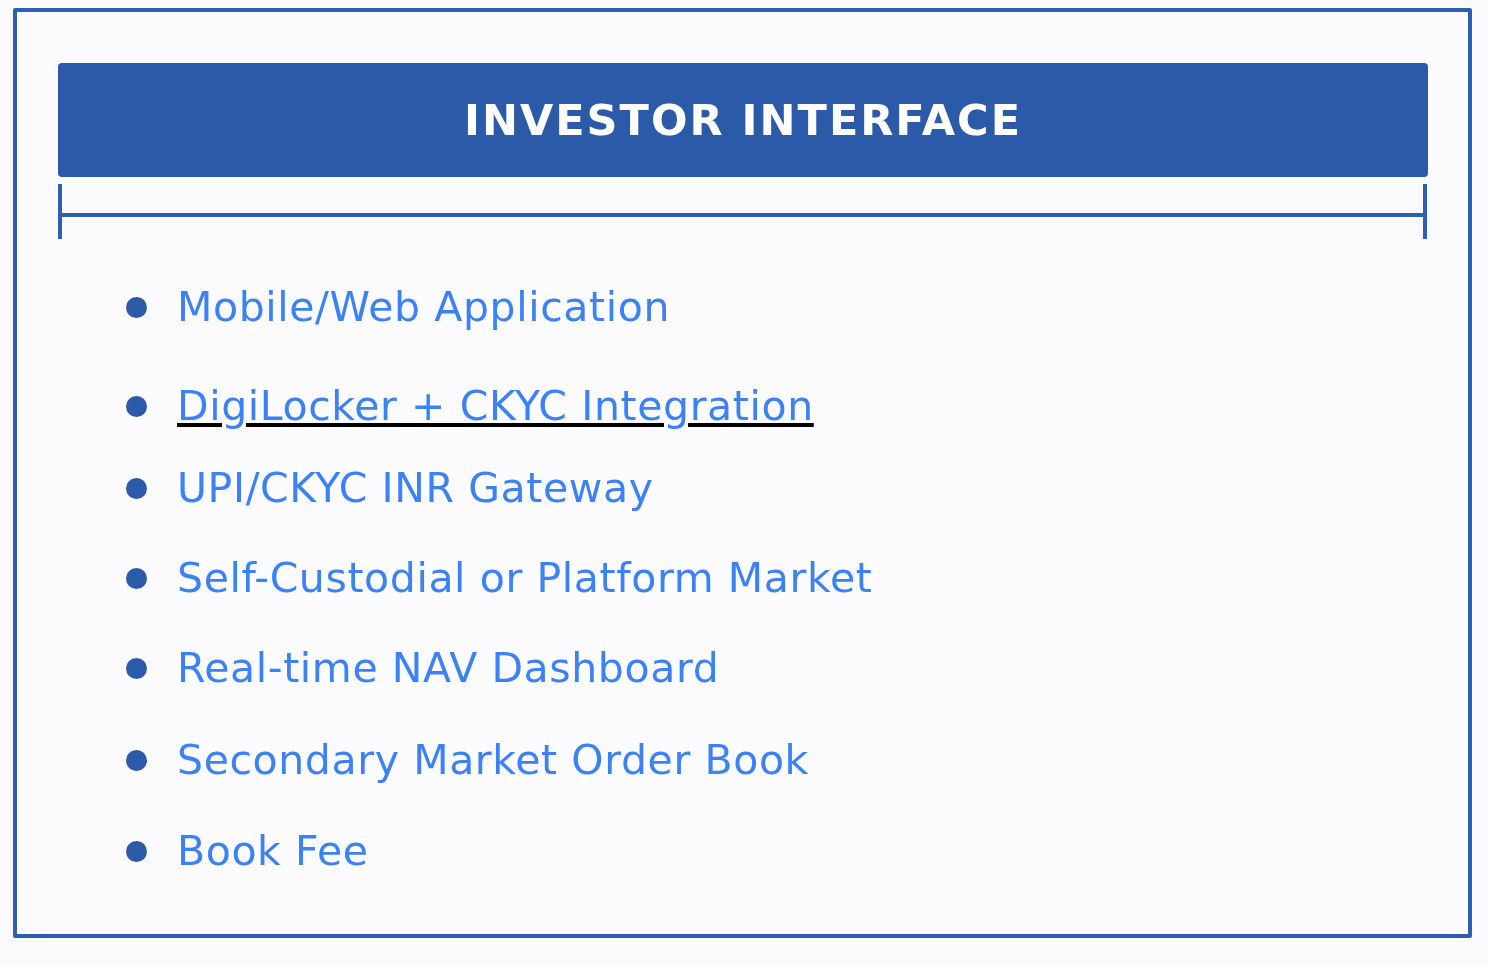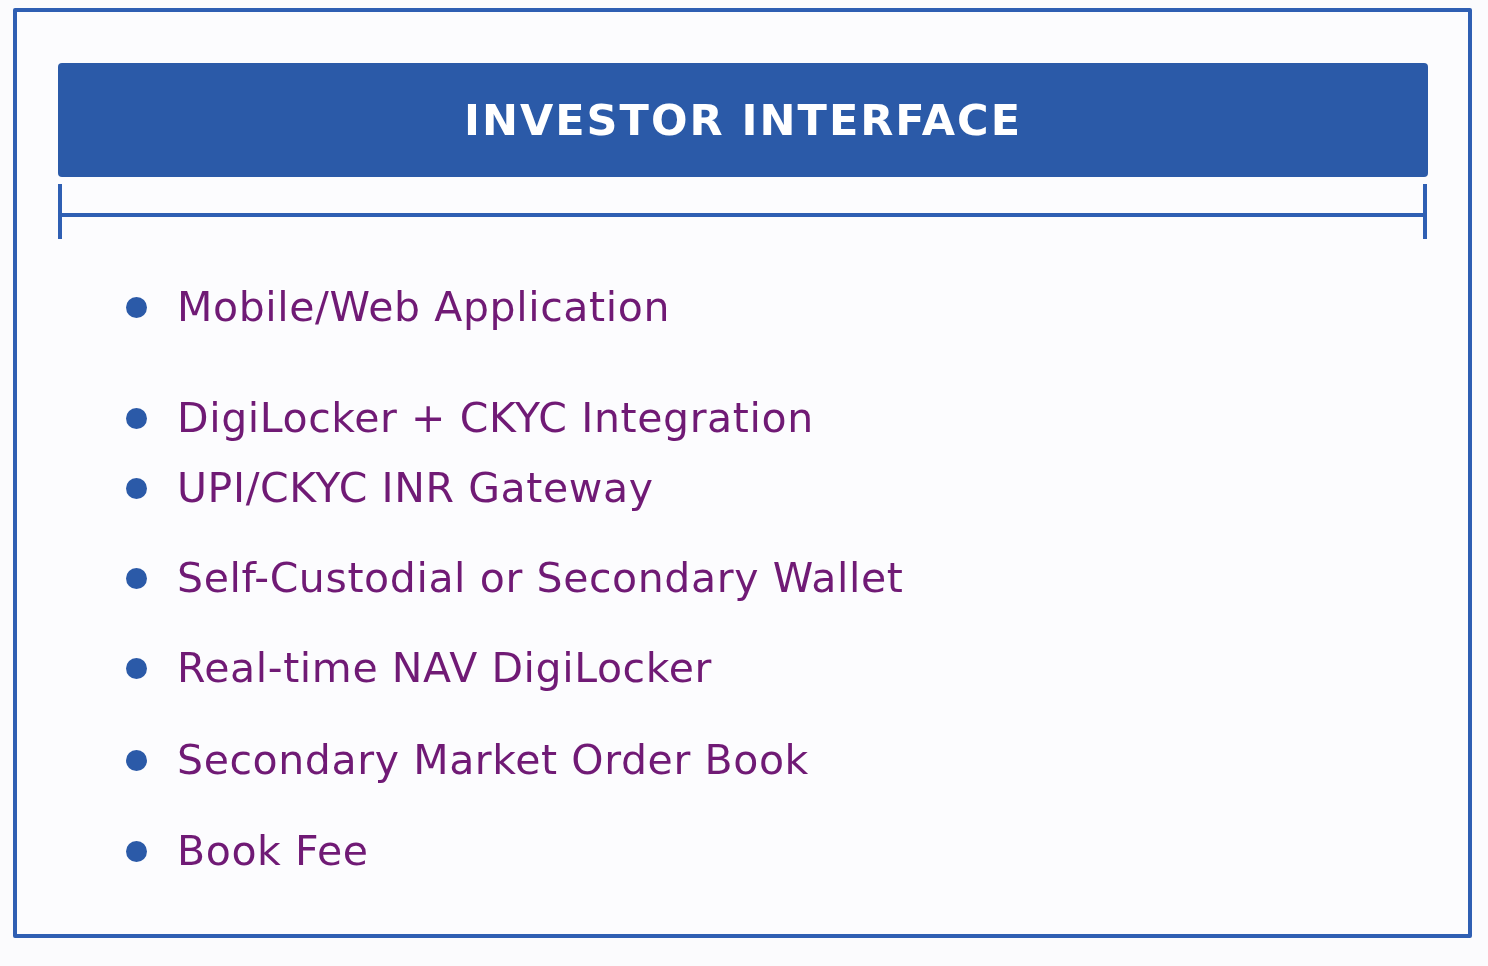--- a/index.html
+++ b/index.html
@@ -82,21 +82,21 @@
     }
     .bullet {
       width: 21px;
       height: 21px;
       border-radius: 50%;
       background: #2b5aa8;
       flex: 0 0 auto;
     }
     .feature-text {
       margin-left: 30px;
-      color: #701a75;
+      color: #3b82f6;
       font-family: "DejaVu Sans", sans-serif;
       font-size: 41px;
       letter-spacing: 0.6px;
       white-space: nowrap;
     }
   </style>
 </head>
 <body>
 
 <div class="canvas">
@@ -108,35 +108,35 @@
 
   <div class="bracket-tick left"></div>
   <div class="bracket-line"></div>
   <div class="bracket-tick right"></div>
 
   <ul class="feature-list">
     <li class="feature-item" style="top:277px;">
       <span class="bullet"></span>
       <span class="feature-text">Mobile/Web Application</span>
     </li>
-    <li class="feature-item" style="top:388px;">
+    <li class="feature-item" style="top:376px;text-decoration:underline;">
       <span class="bullet"></span>
       <span class="feature-text">DigiLocker + CKYC Integration</span>
     </li>
     <li class="feature-item" style="top:458px;">
       <span class="bullet"></span>
       <span class="feature-text">UPI/CKYC INR Gateway</span>
     </li>
     <li class="feature-item" style="top:548px;">
       <span class="bullet"></span>
-      <span class="feature-text">Self-Custodial or Secondary Wallet</span>
+      <span class="feature-text">Self-Custodial or Platform Market</span>
     </li>
     <li class="feature-item" style="top:638px;">
       <span class="bullet"></span>
-      <span class="feature-text">Real-time NAV DigiLocker</span>
+      <span class="feature-text">Real-time NAV Dashboard</span>
     </li>
     <li class="feature-item" style="top:730px;">
       <span class="bullet"></span>
       <span class="feature-text">Secondary Market Order Book</span>
     </li>
     <li class="feature-item" style="top:821px;">
       <span class="bullet"></span>
       <span class="feature-text">Book Fee</span>
     </li>
   </ul>

